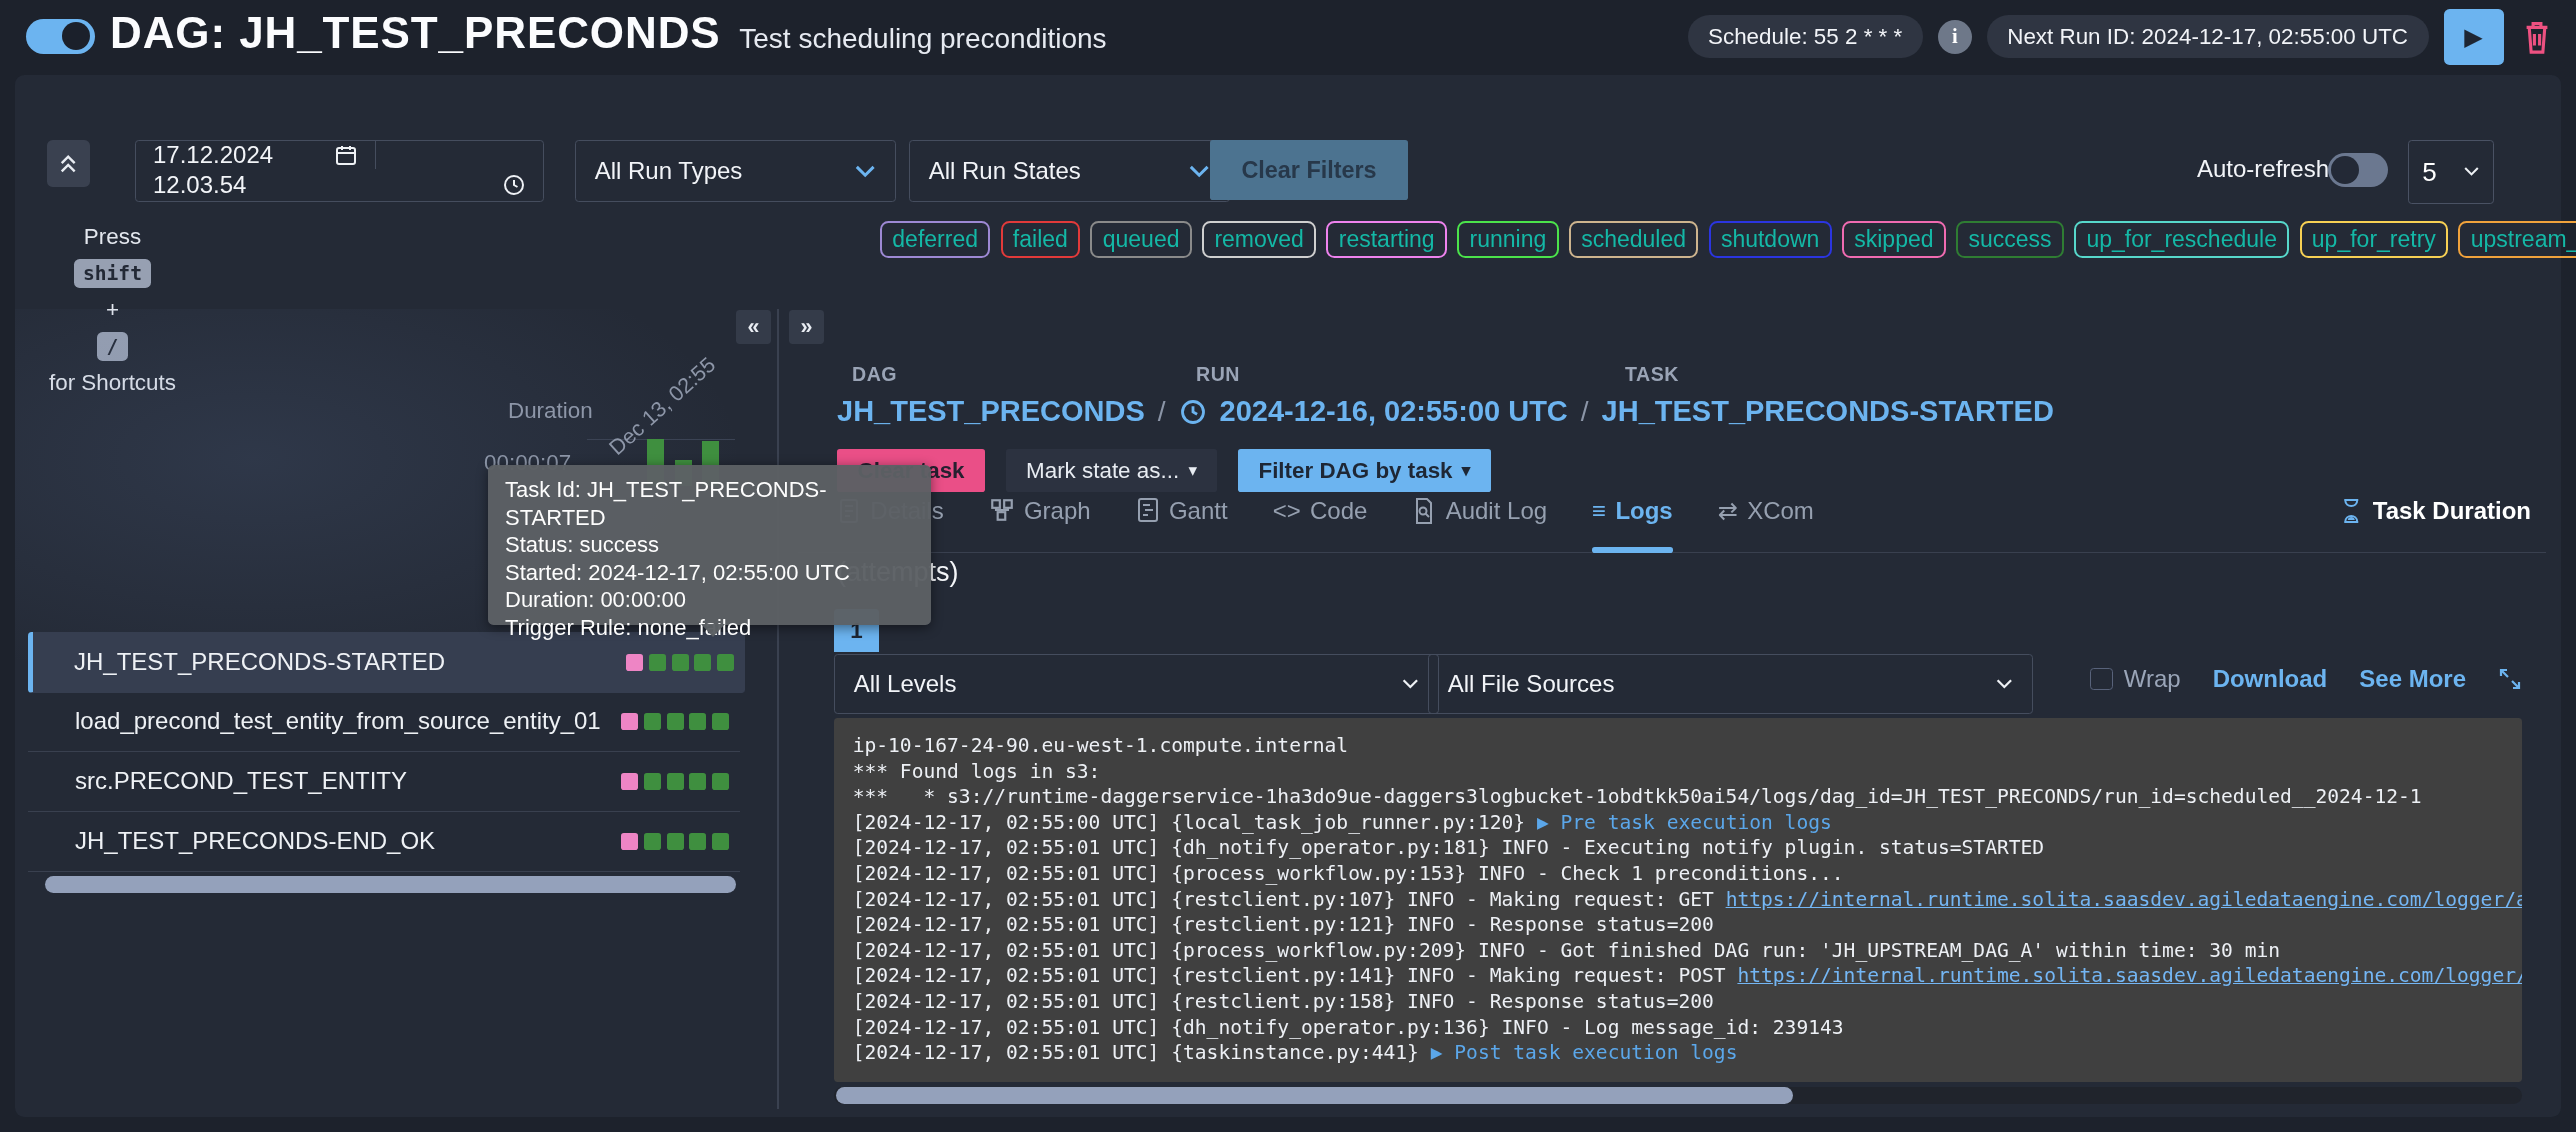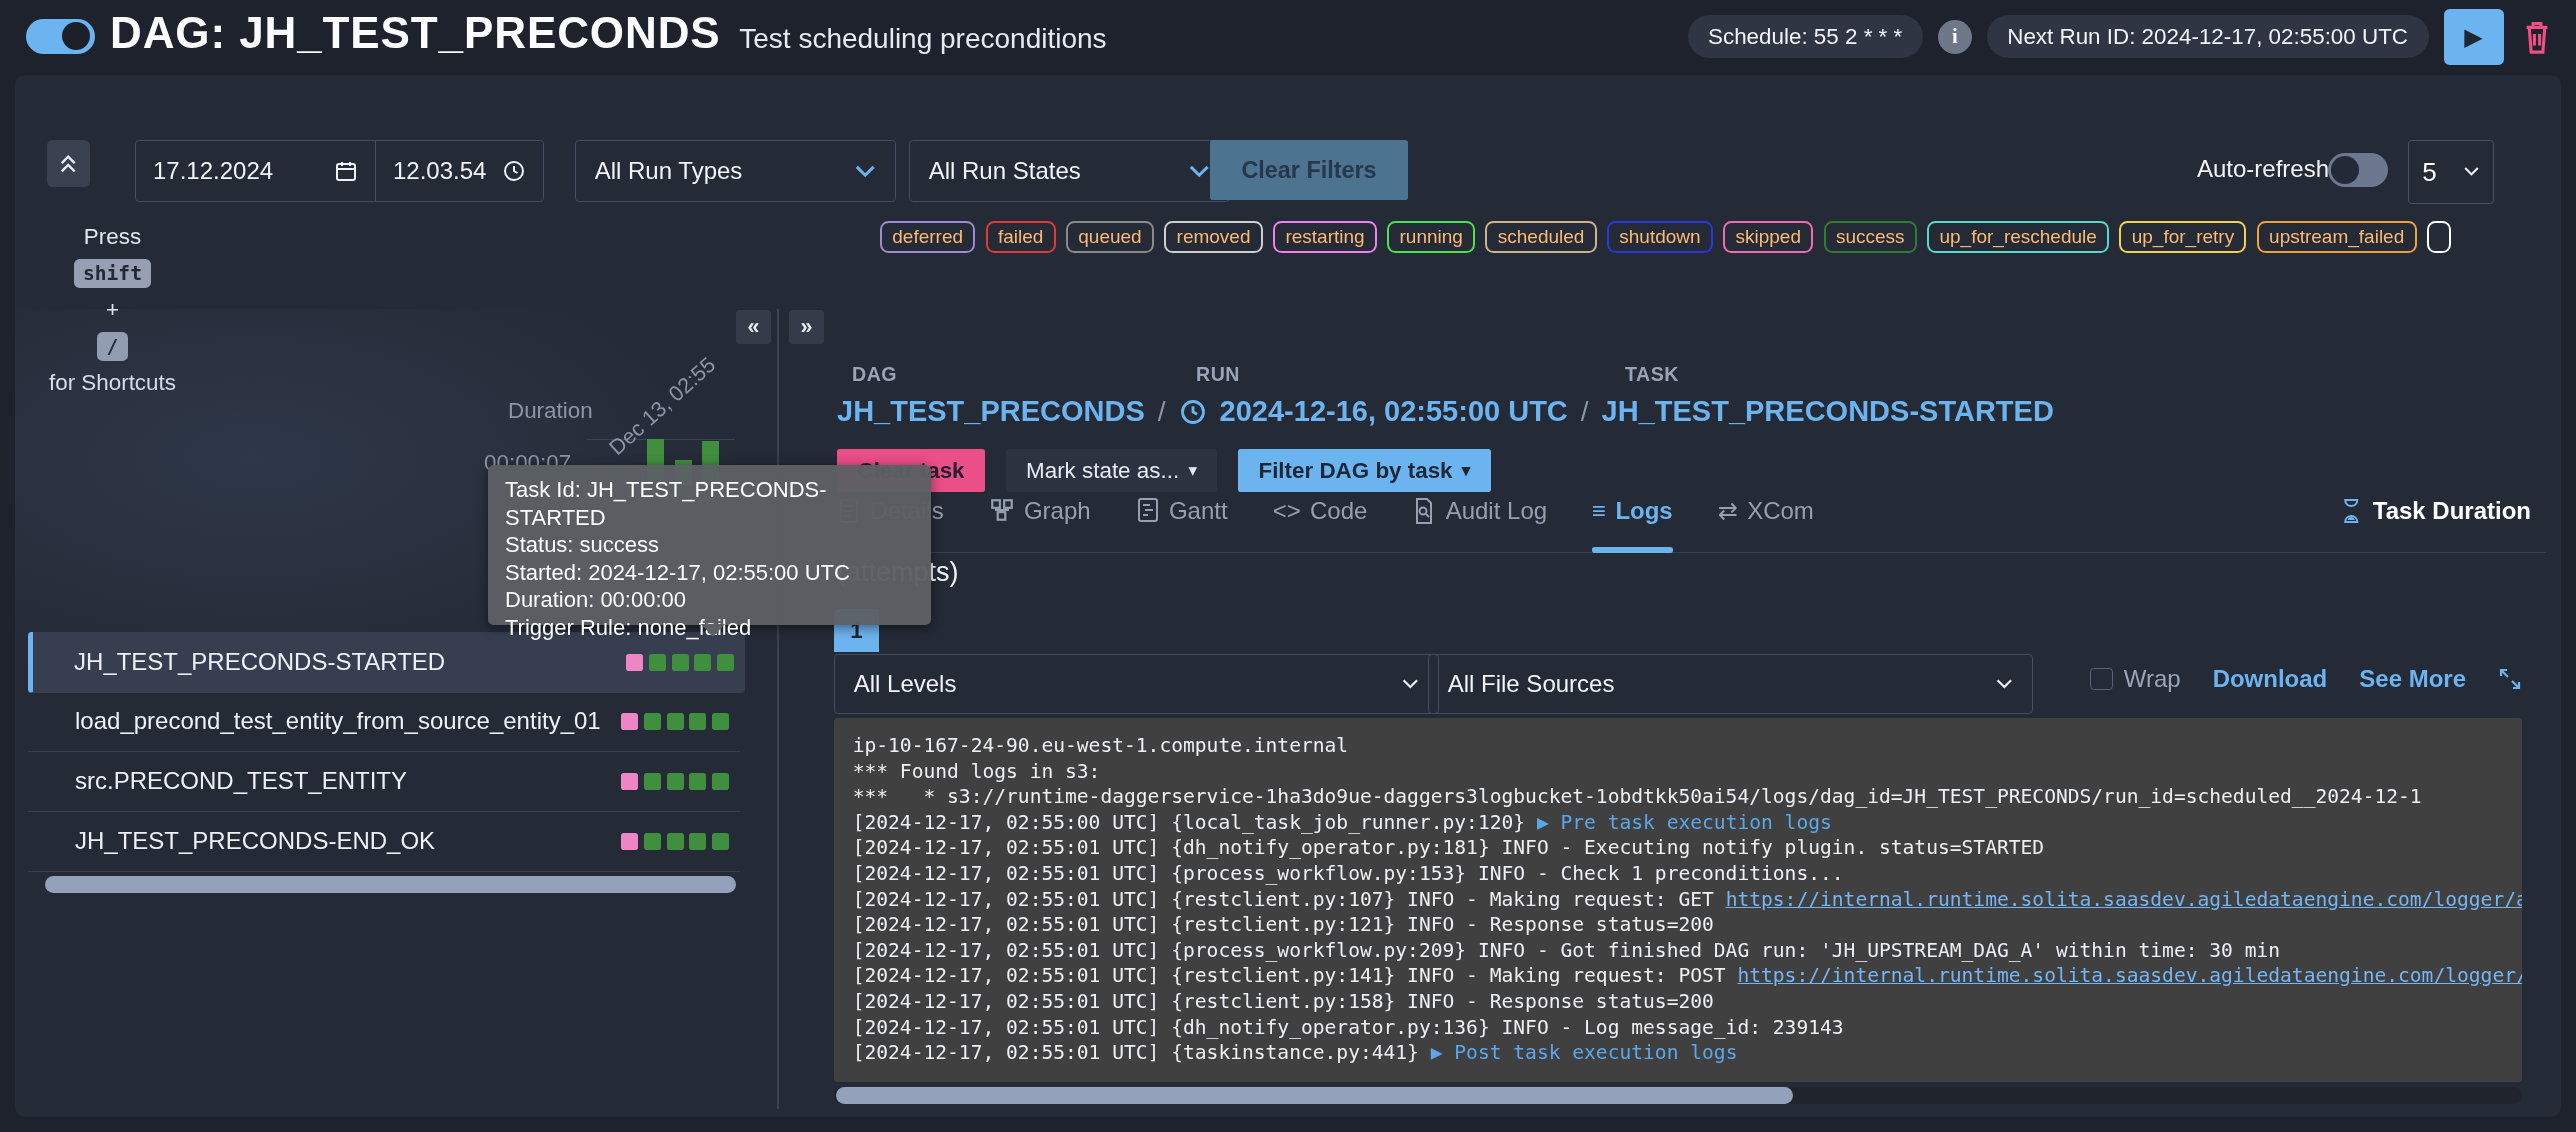--- a/index.html
+++ b/index.html
@@ -27,21 +27,21 @@
   .trash-btn{width:37px;height:49px;display:flex;align-items:center;justify-content:center;color:#ee5181;}
 
   
   .panel{position:absolute;left:15px;top:75px;width:2546px;height:1042px;background:#242a36;
          border-radius:9.3px;}
 
   
   .sq-btn{background:#3a4150;border-radius:5.6px;color:#e9edf3;display:flex;align-items:center;justify-content:center;}
   .collapse-btn{left:32px;top:65px;width:43px;height:47px;}
   .dt-group{left:120px;top:65px;width:407px;height:60px;border:0.9px solid #454d5e;border-radius:3.7px;
-            display:flex;align-items:stretch;}
+            display:flex;align-items:stretch;flex-direction:column;}
   .dt-cell{display:flex;align-items:center;justify-content:space-between;padding:0 17px;font-size:24px;color:#f2f4f8;}
   .dt-date{width:205px;border-right:0.9px solid #454d5e;}
   .dt-time{flex:1;}
   .select{border:0.9px solid #454d5e;border-radius:3.7px;display:flex;align-items:center;
           justify-content:space-between;padding:0 18.7px;font-size:24px;color:#f2f4f8;background:transparent;}
   .sel-runtypes{left:560px;top:65px;width:282px;height:60px;}
   .sel-runstates{left:894px;top:65px;width:282px;height:60px;}
   .clear-filters{left:1195px;top:65px;width:198px;height:60px;background:#4c7390;border-radius:2.8px;
                  color:#27384a;font-size:23.4px;font-weight:700;display:flex;align-items:center;justify-content:center;}
   .ar-label{left:2182px;top:80px;font-size:24px;color:#f2f4f8;}
@@ -50,21 +50,21 @@
   .interval-select{left:2393px;top:65px;width:84px;height:62px;border:0.9px solid #4a5264;border-radius:3.7px;
                    display:flex;align-items:center;justify-content:space-around;font-size:26px;color:#fff;}
 
   
   .hint{left:34px;top:149px;display:flex;align-items:center;gap:9.3px;font-size:22.4px;color:#e3e7ee;flex-direction:column;}
   .kbd{background:#97a0b2;color:#232936;border-radius:5.6px;padding:2.8px 9.3px;
        font-family:"DejaVu Sans Mono",monospace;font-size:19.6px;font-weight:700;}
 
   
   .badges{left:865px;top:146px;display:flex;gap:10.3px;}
-  .badge{border:2.3px solid #888;border-radius:8.4px;padding:2.8px 10.3px;font-size:19px;color:#fdba74;white-space:nowrap;}
+  .badge{border:2.3px solid #888;border-radius:8.4px;padding:2.8px 10.3px;font-size:23px;color:#14b8a6;white-space:nowrap;}
 
   
   .grid-glow{left:0;top:234px;width:747px;height:392px;
              background:radial-gradient(ellipse at 32% 38%, rgba(96,118,160,0.18), rgba(0,0,0,0) 68%);}
   .pager-btn{width:35px;height:34px;background:#343b49;border-radius:3.7px;color:#e9edf3;
              font-size:21.5px;font-weight:700;display:flex;align-items:center;justify-content:center;}
   .pager-left{left:721px;top:235px;}
   .pager-right{left:774px;top:235px;}
   .vdivider{left:762px;top:234px;width:1.9px;height:800px;background:#3a4150;}
 

